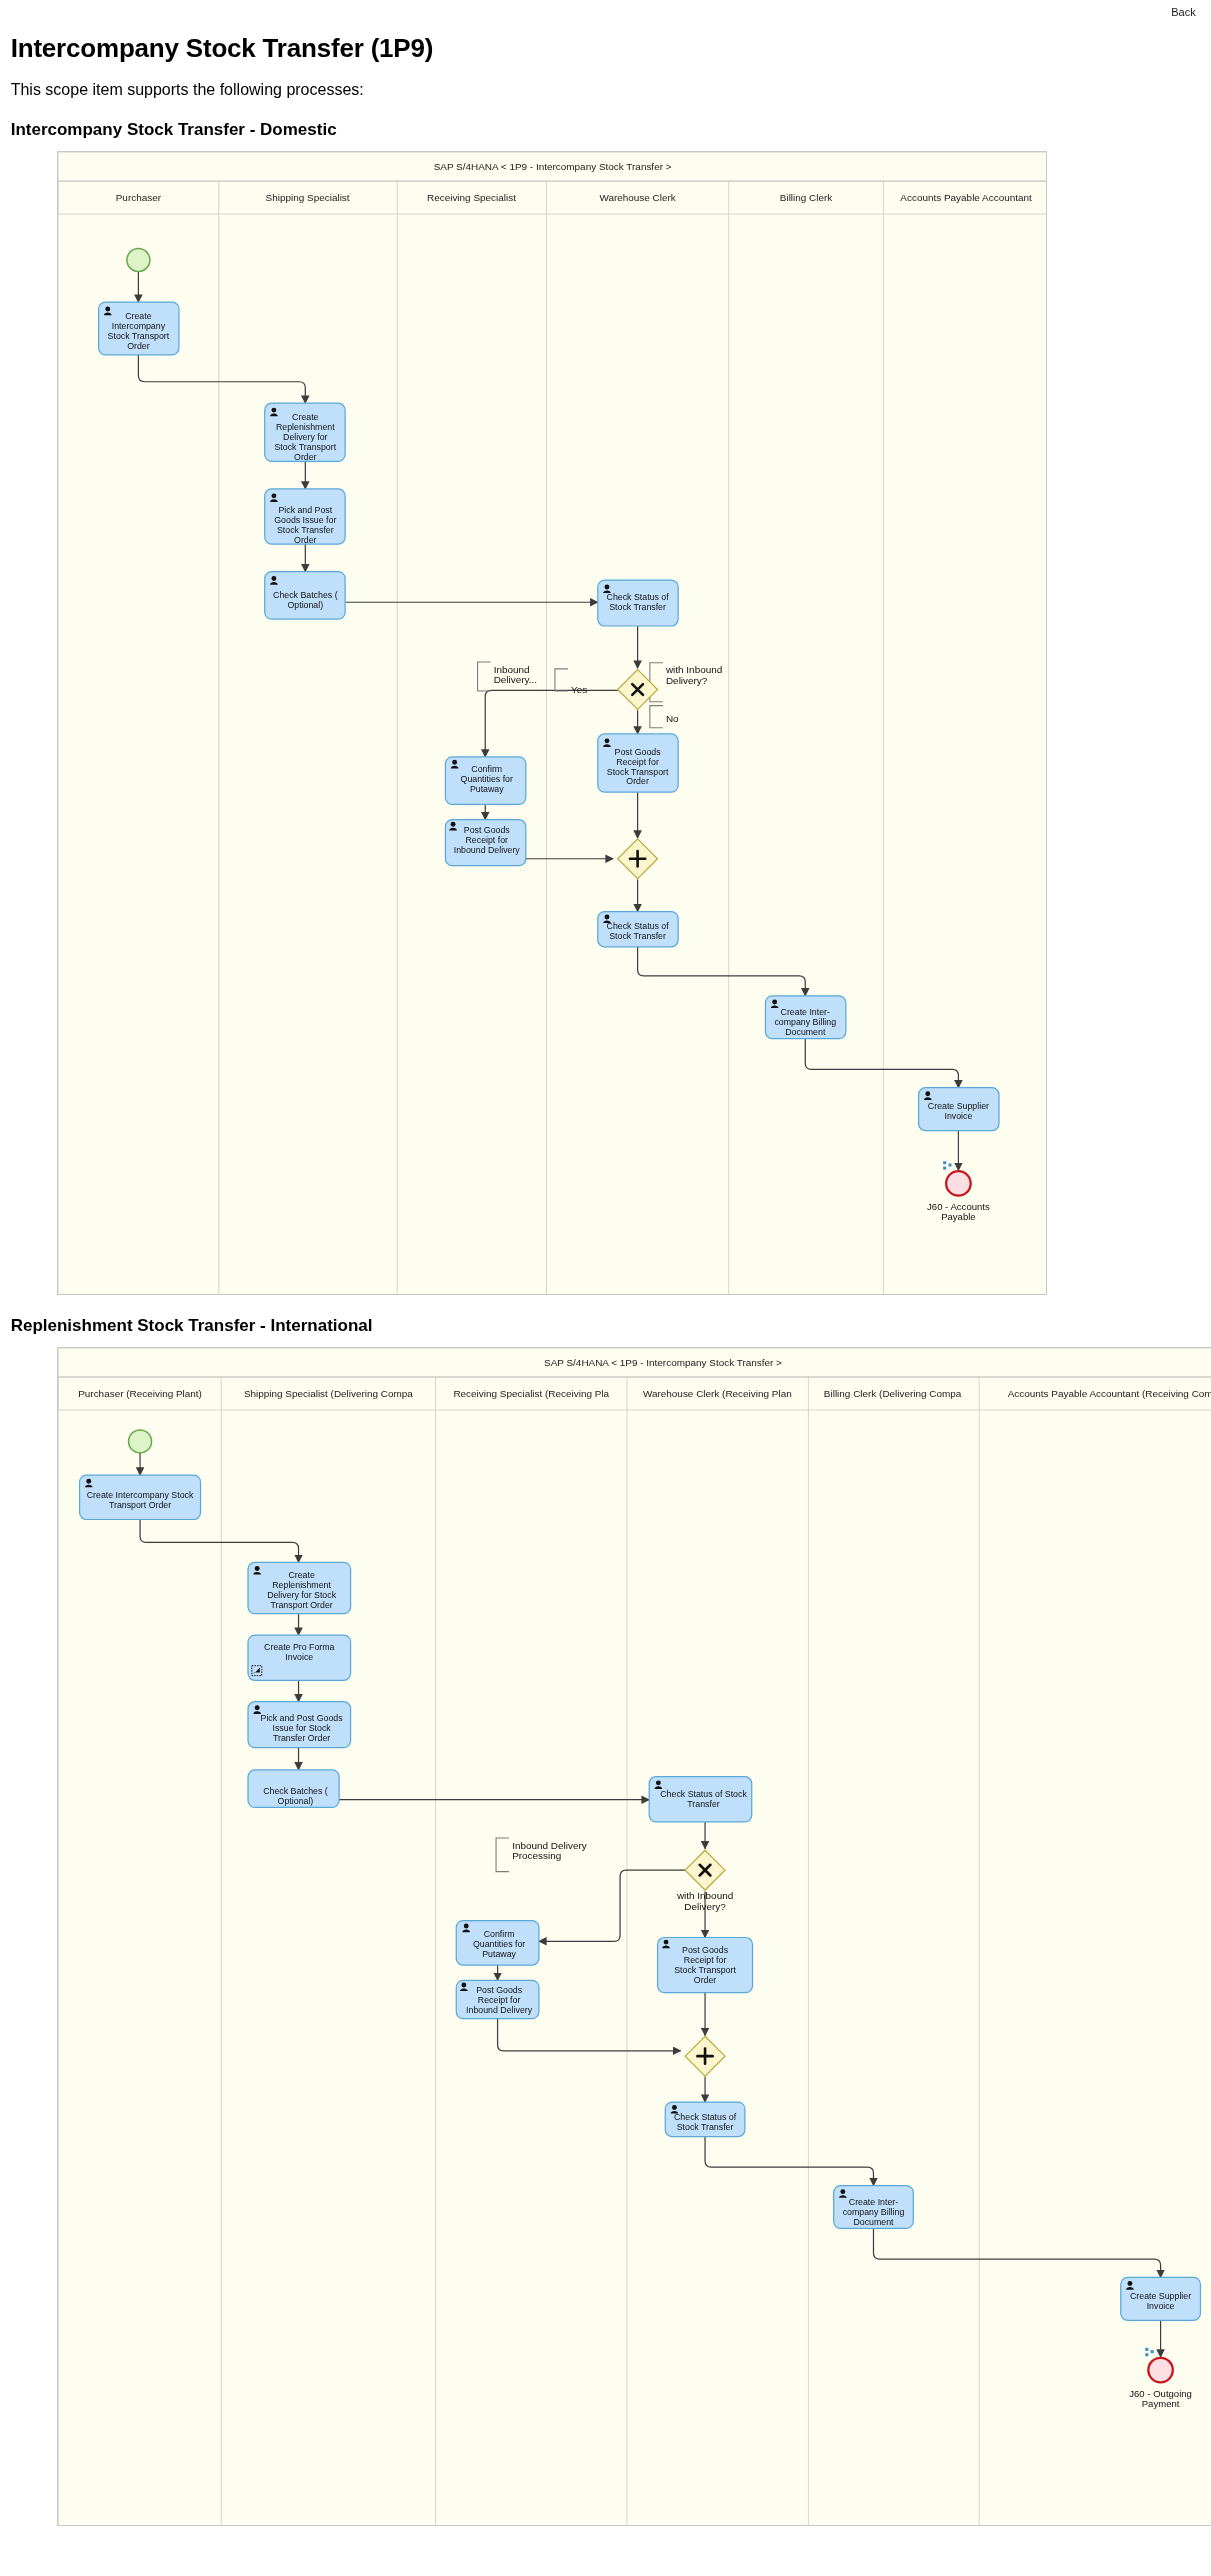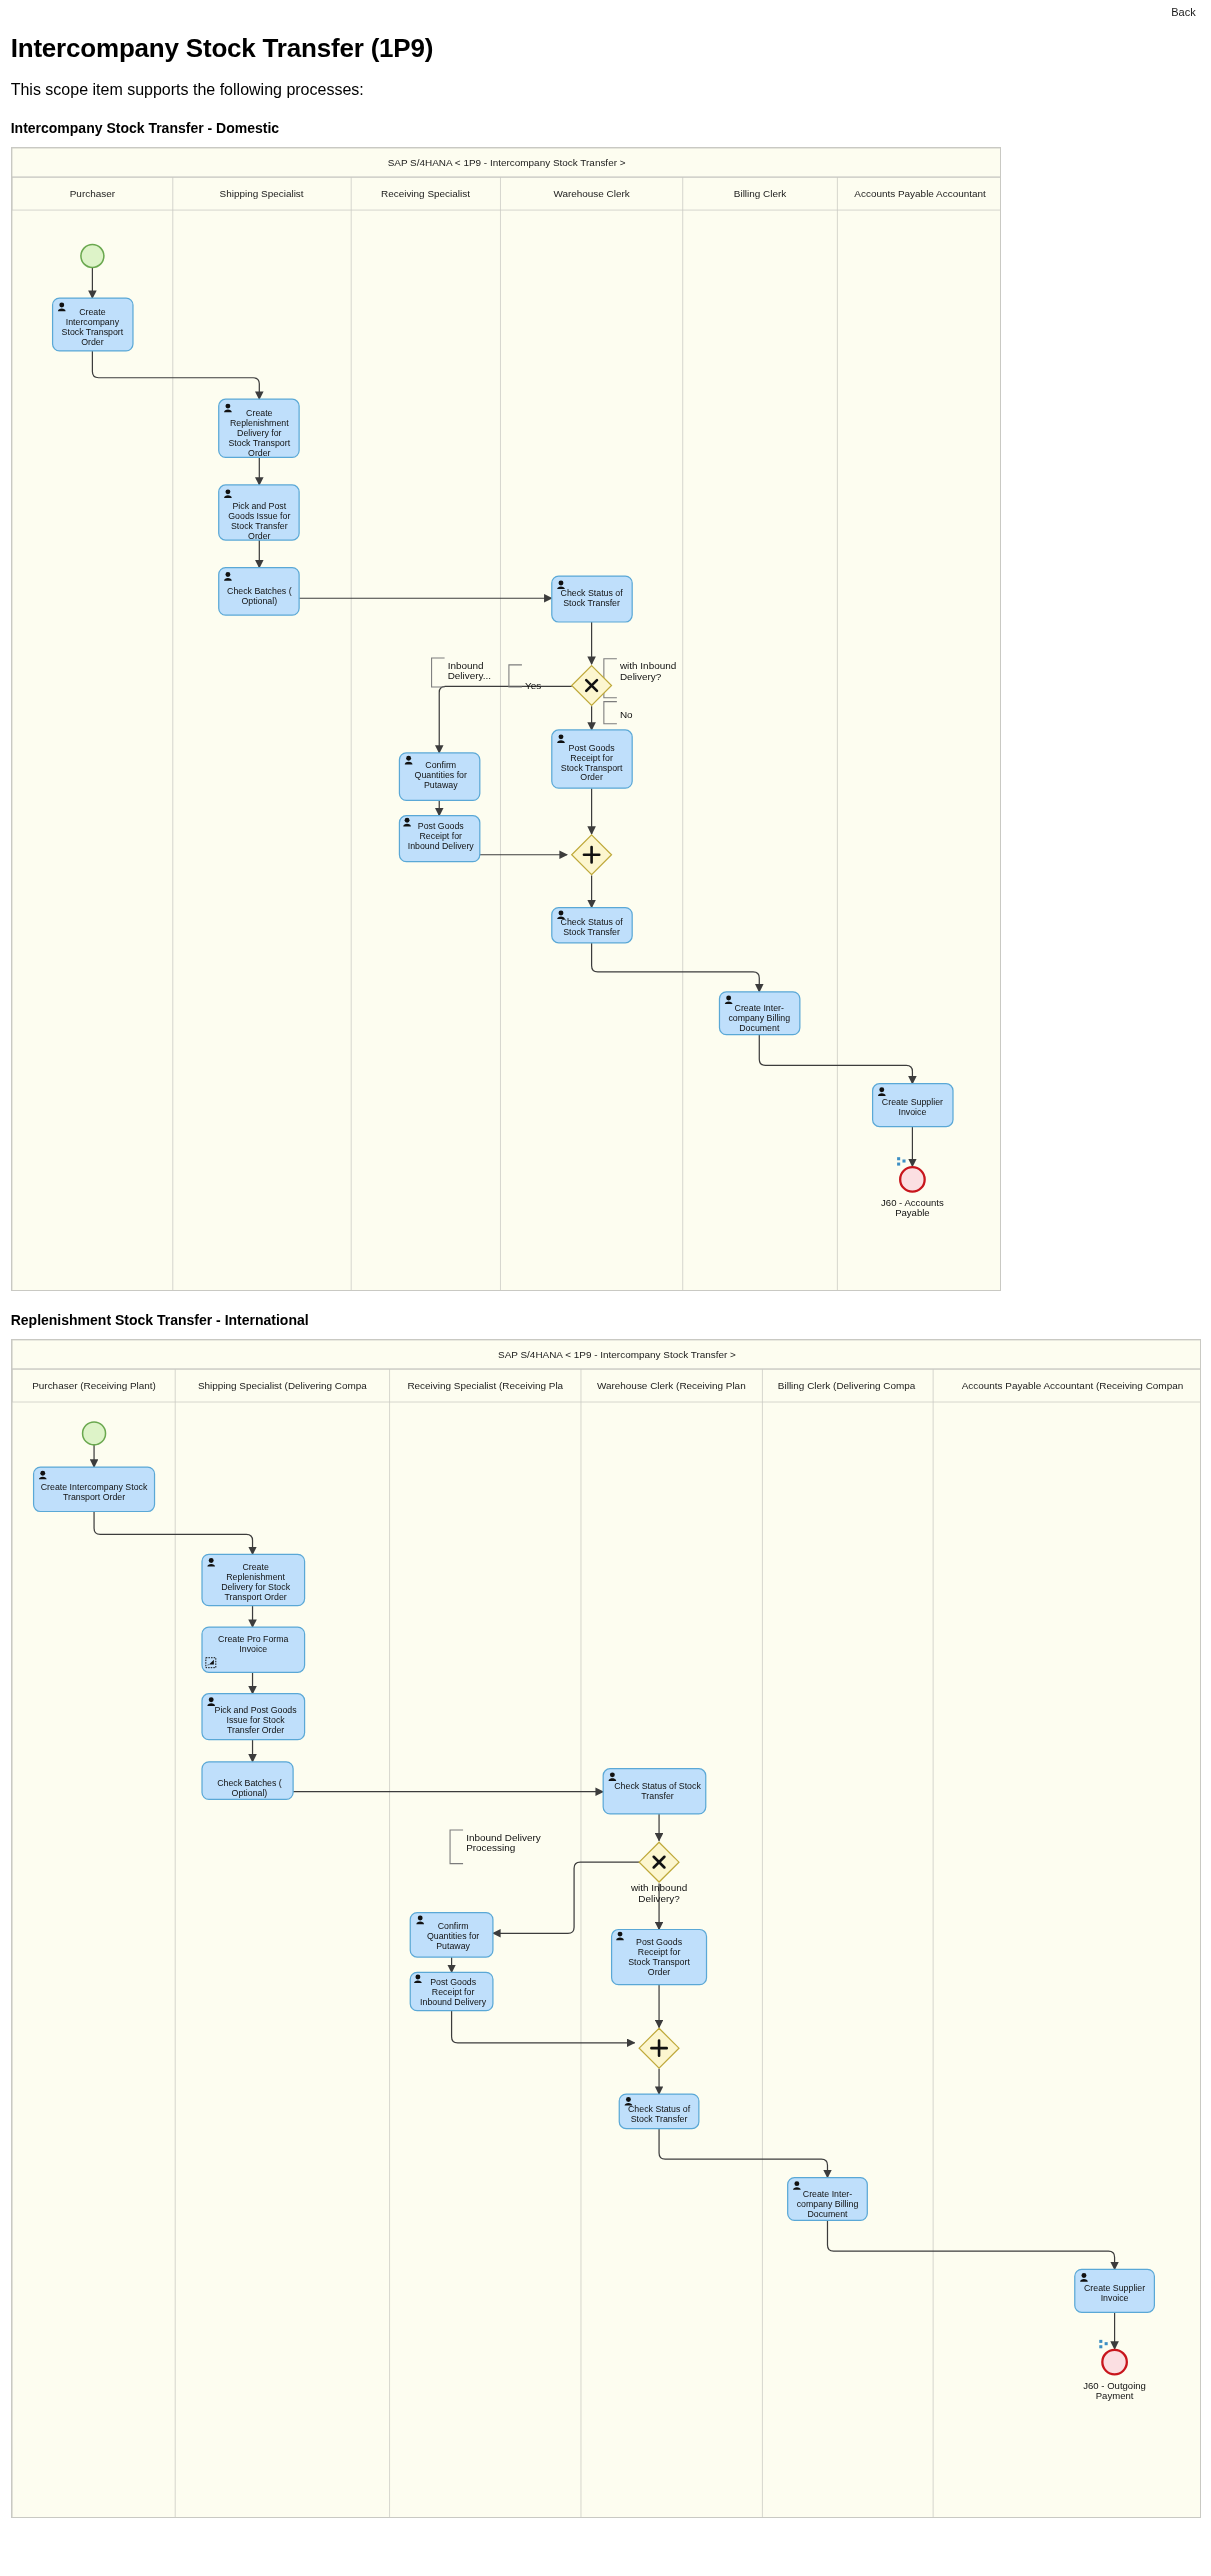--- a/index.html
+++ b/index.html
@@ -12,28 +12,29 @@
   .page{width:1211px;min-height:2576px;position:relative;box-sizing:border-box;padding:0 10.7px;}
 
   .topbar{height:23px;display:flex;justify-content:flex-end;align-items:center;padding-right:4.6px;}
   .back-link{font-size:11px;color:#1a1a1a;text-decoration:none;cursor:pointer;}
 
   h1.page-title{
     font-size:26px;font-weight:bold;margin:10.7px 0 0 0;letter-spacing:-0.2px;
     line-height:1.15;
   }
   p.intro{font-size:16px;margin:17px 0 0 0;font-weight:normal;}
-  h2.proc-title{font-size:14px;font-weight:bold;margin:21.4px 0 10.7px 0;}
+  h2.proc-title{font-size:17px;font-weight:bold;margin:21.4px 0 10.7px 0;}
 
   .diagram-wrap{
     border:0.8px solid #c9c9c3;
     background:#fdfdf0;
     box-sizing:border-box;
     overflow:hidden;
     position:relative;
+    margin-left:46px;
   }
   .diagram-wrap svg{display:block;}
 
   
   .pool-title{font-size:13px;fill:#1b1b1b;}
   .lane-title{font-size:13px;fill:#1b1b1b;}
   .node-label-sm{font-size:11.5px;fill:#111;}
   .annot-label{font-size:13px;fill:#111;}
   .edge-label{font-size:13px;fill:#111;}
   .end-label{font-size:12.5px;fill:#111;}

